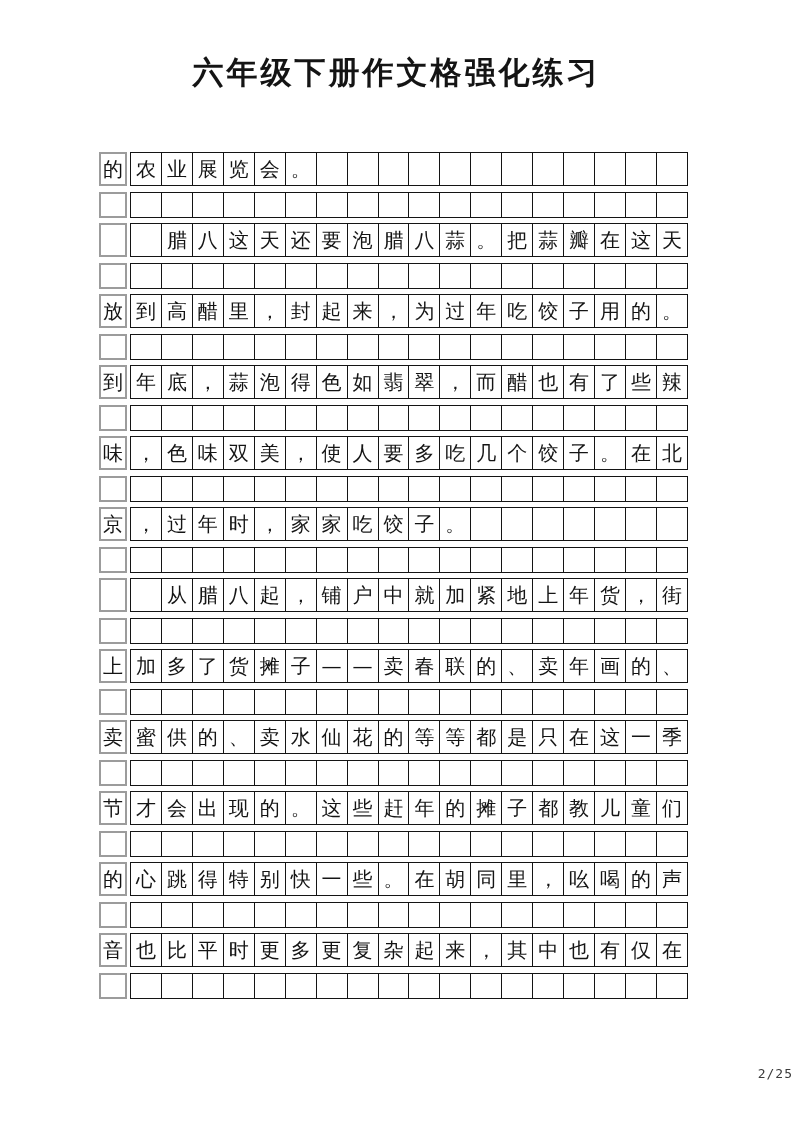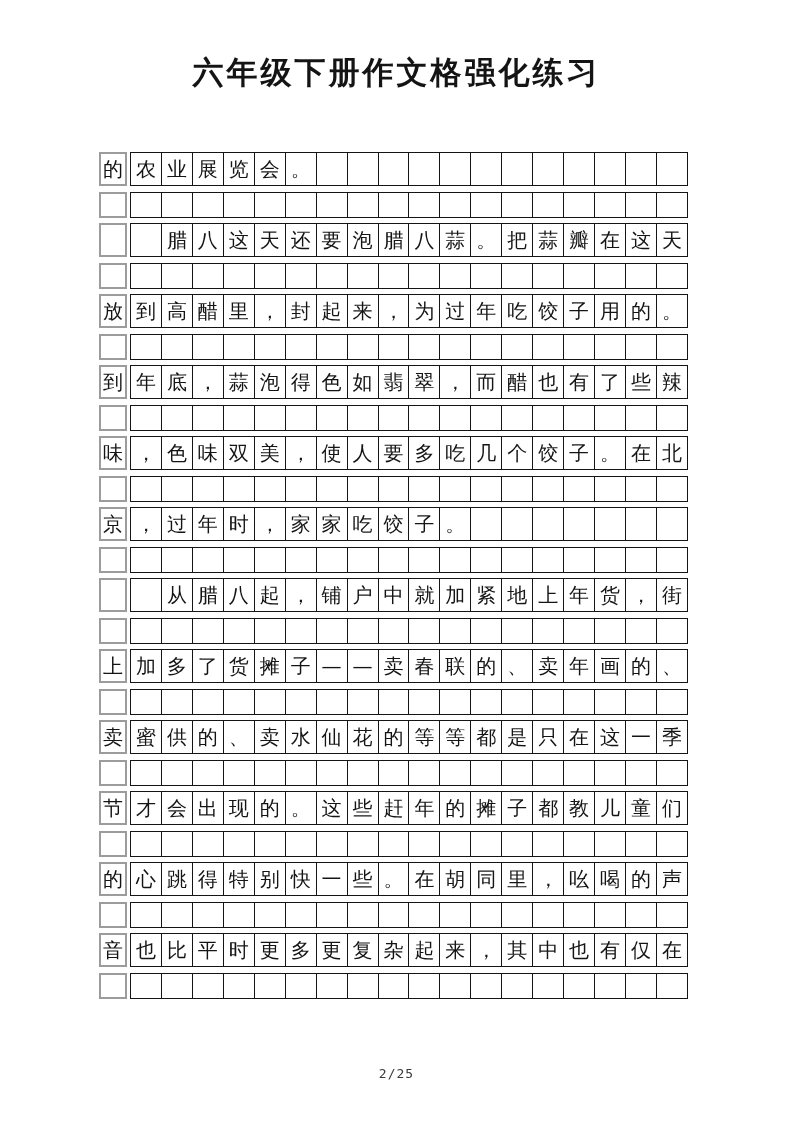--- a/index.html
+++ b/index.html
@@ -69,21 +69,21 @@
     font-size:20px;
     color:#141414;
     overflow:hidden;
     white-space:nowrap;
   }
   .cell:first-child { border-left:none; }
 
   .page-footer {
     position:absolute;
     top:1066px; left:0; width:100%;
-    text-align:center;
+    text-align:right;
     font-family:"DejaVu Sans Mono", monospace;
     font-size:13px;
     color:#3a3a3a;
     letter-spacing:1px;
   }
 </style>
 </head>
 <body>
 
 <div class="page">

